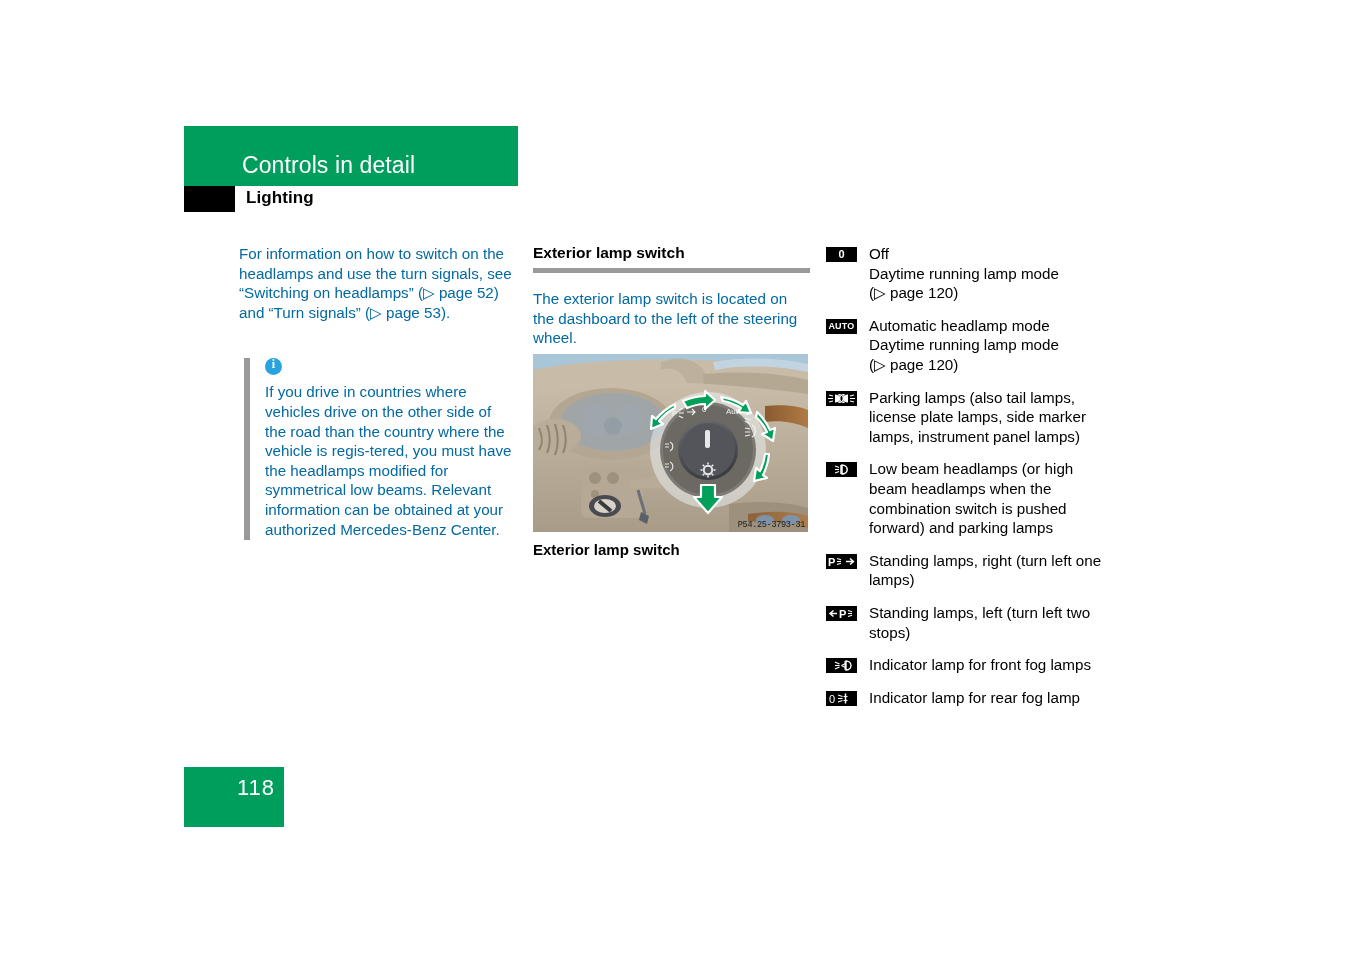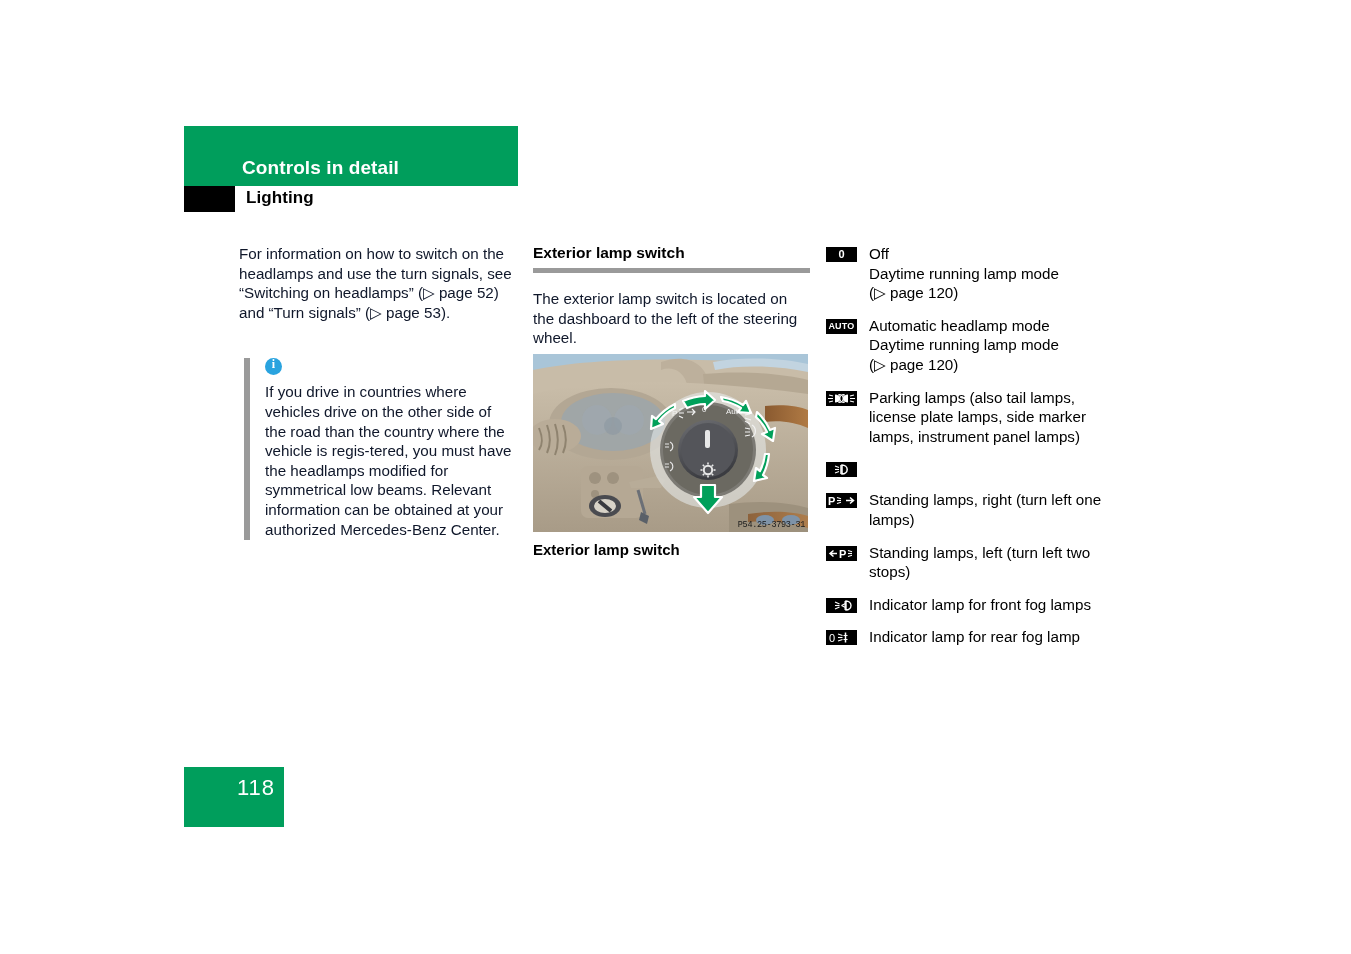--- a/index.html
+++ b/index.html
@@ -22,22 +22,22 @@
     left: 184px;
     top: 126px;
     width: 334px;
     height: 60px;
     background: #009E5C;
   }
   .header-title {
     position: absolute;
     left: 58px;
     bottom: 7px;
-    font-size: 19px;
-    font-weight: bold;
+    font-size: 23px;
+    font-weight: normal;
     color: #ffffff;
     letter-spacing: 0.1px;
   }
   .header-black-box {
     position: absolute;
     left: 184px;
     top: 186px;
     width: 51px;
     height: 26px;
     background: #000000;
@@ -57,21 +57,21 @@
     position: absolute;
     top: 244px;
   }
   .col-left  { left: 239px; width: 277px; }
   .col-mid   { left: 533px; width: 277px; }
   .col-right { left: 826px; width: 290px; }
 
   .body-text {
     font-size: 15.2px;
     line-height: 19.6px;
-    color: #0f172a;
+    color: #0369a1;
   }
 
   
   .infobox {
     position: relative;
     margin-top: 36px;
     padding-left: 26px;
   }
   .infobox-bar {
     position: absolute;
@@ -363,20 +363,21 @@
         <svg width="31" height="15" viewBox="0 0 31 15" xmlns="http://www.w3.org/2000/svg">
         <g stroke="#ffffff" stroke-width="1.1">
           <path d="M9,4 l4,1.4"></path>
             <path d="M9,7.5 l4,0"></path>
             <path d="M9,11 l4,-1.4"></path>
         </g>
         <path d="M16,3 a5.2,4.5 0 0 1 0,9 Z" fill="none" stroke="#ffffff" stroke-width="1.5"></path>
         <path d="M15,3 l0,9" stroke="#ffffff" stroke-width="1.5"></path>
       </svg>
       </div>
+      <div class="legend-text"><span>Low beam headlamps (or high</span><br><span>beam headlamps when the</span><br><span>combination switch is pushed</span><br><span>forward) and parking lamps</span></div>
     </div>
     <div class="legend-row">
       <div class="badge">
         <svg width="31" height="15" viewBox="0 0 31 15" xmlns="http://www.w3.org/2000/svg">
         <text x="2" y="12" fill="#ffffff" font-family="Liberation Sans, sans-serif" font-size="11" font-weight="bold">P</text>
         <g stroke="#ffffff" stroke-width="1.1" fill="none">
           <path d="M11,4.5 l4,1.2"></path>
             <path d="M11,7.5 l4,0"></path>
             <path d="M11,10.5 l4,-1.2"></path>
         </g>

